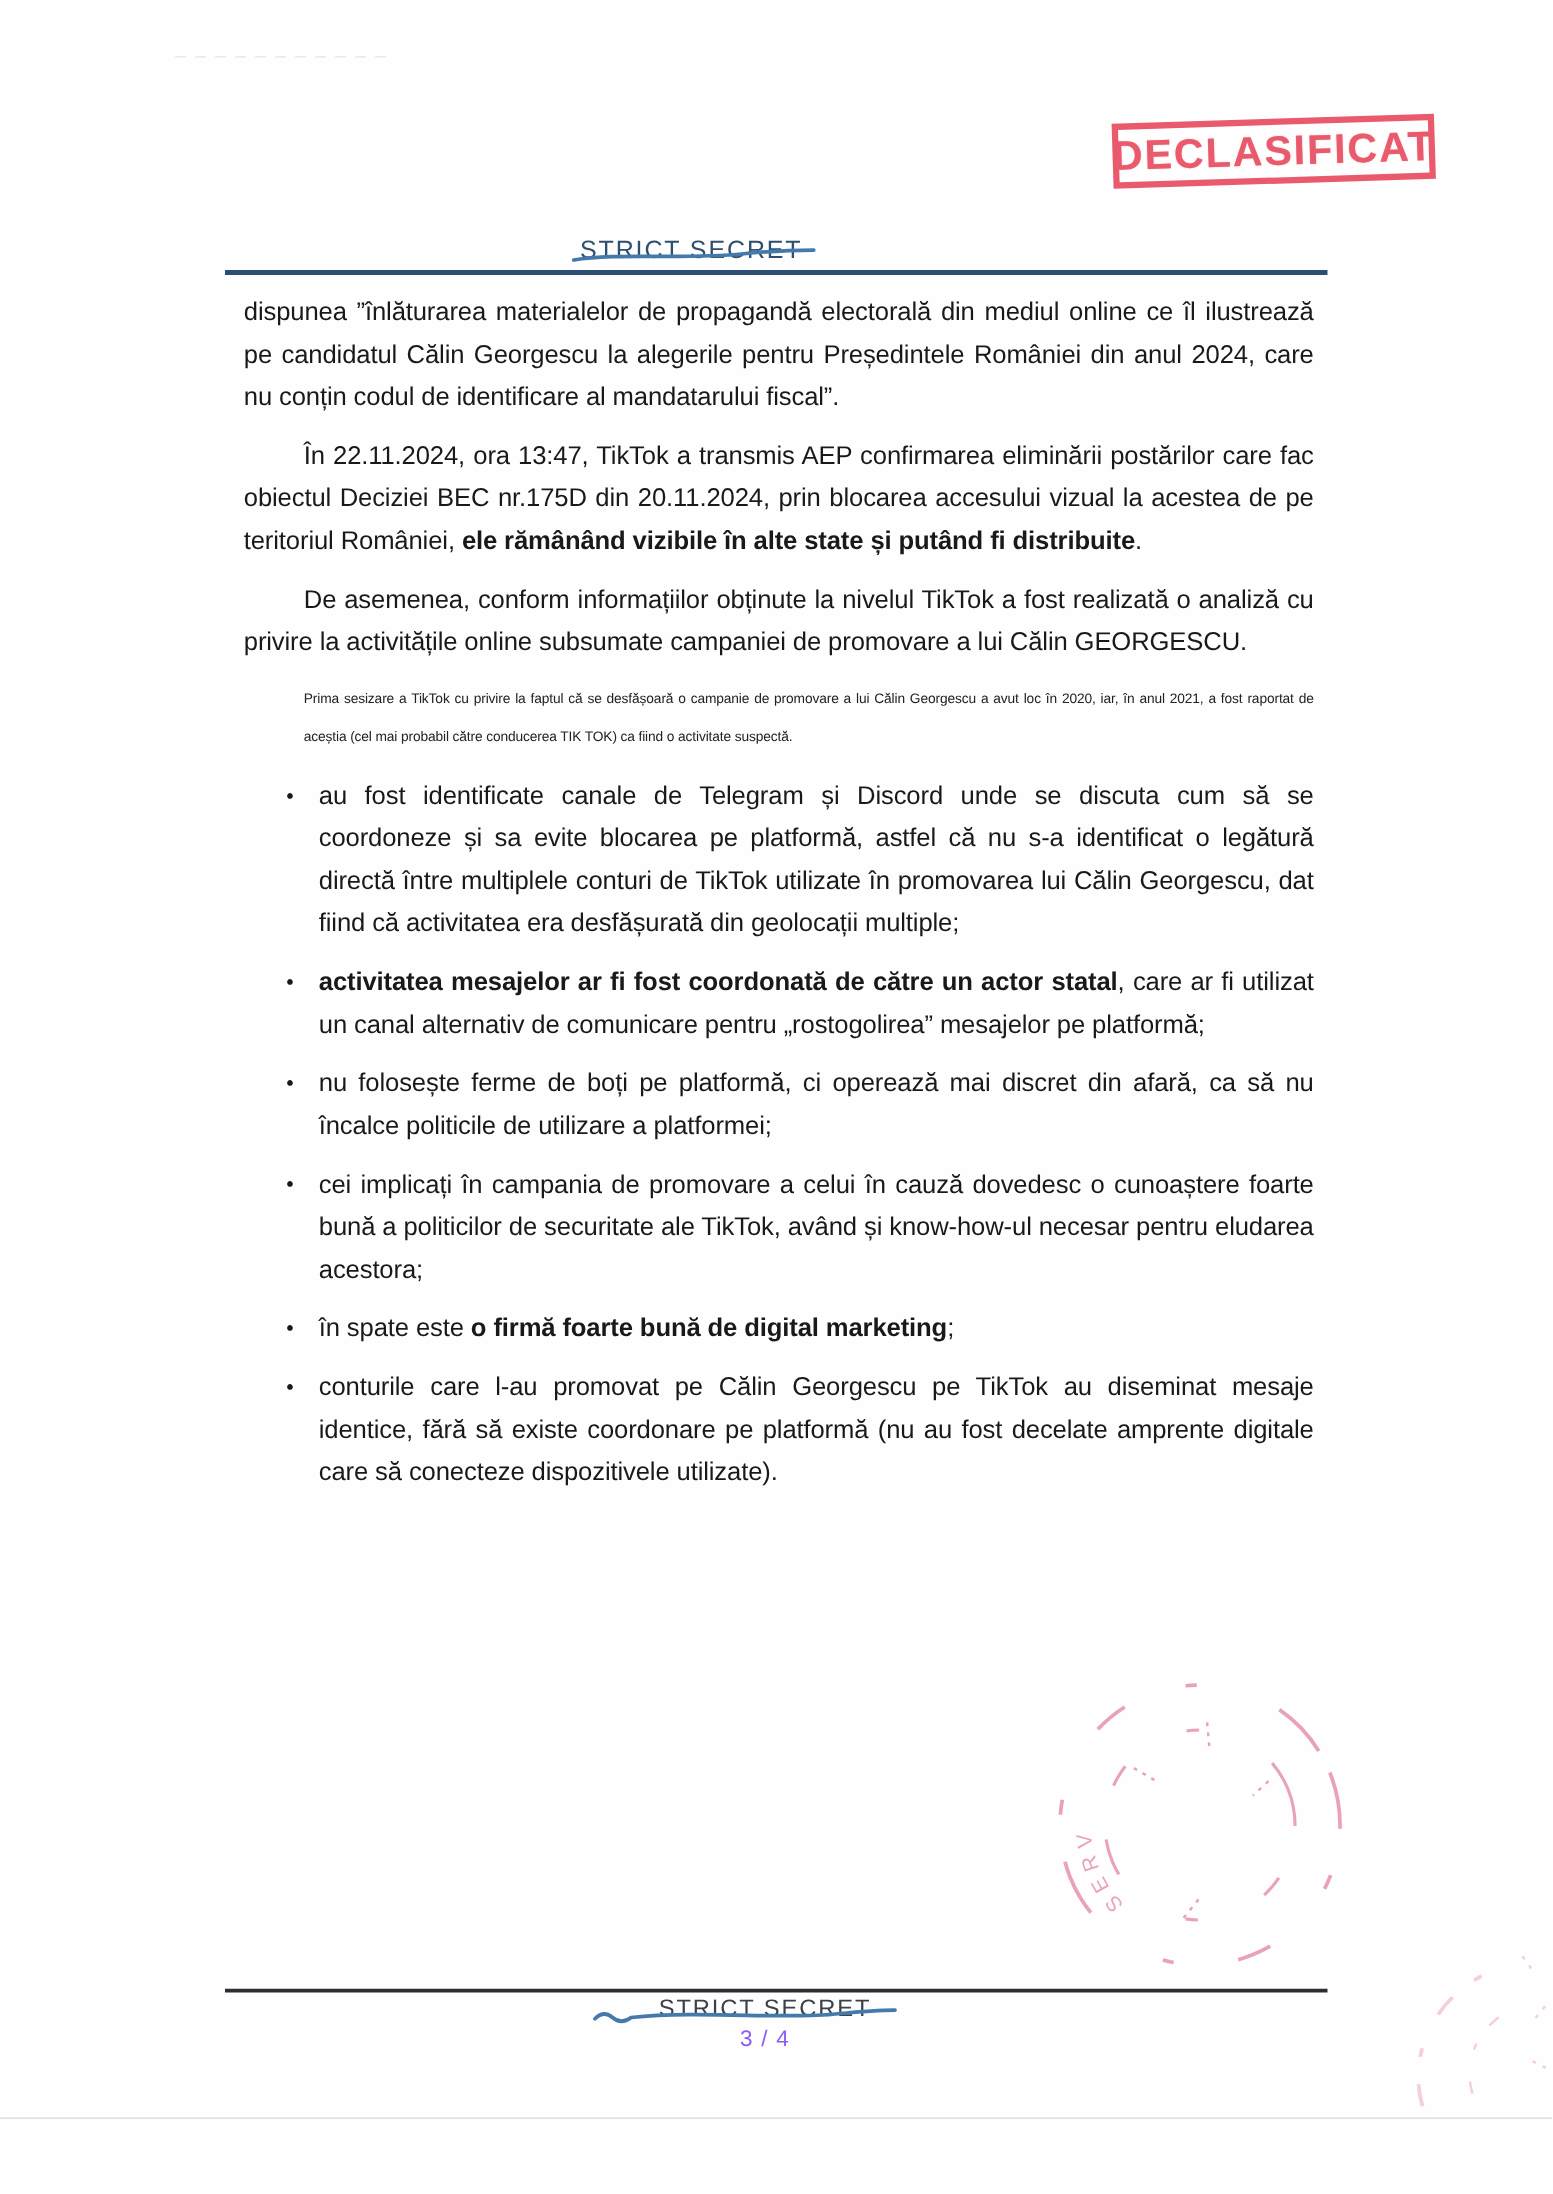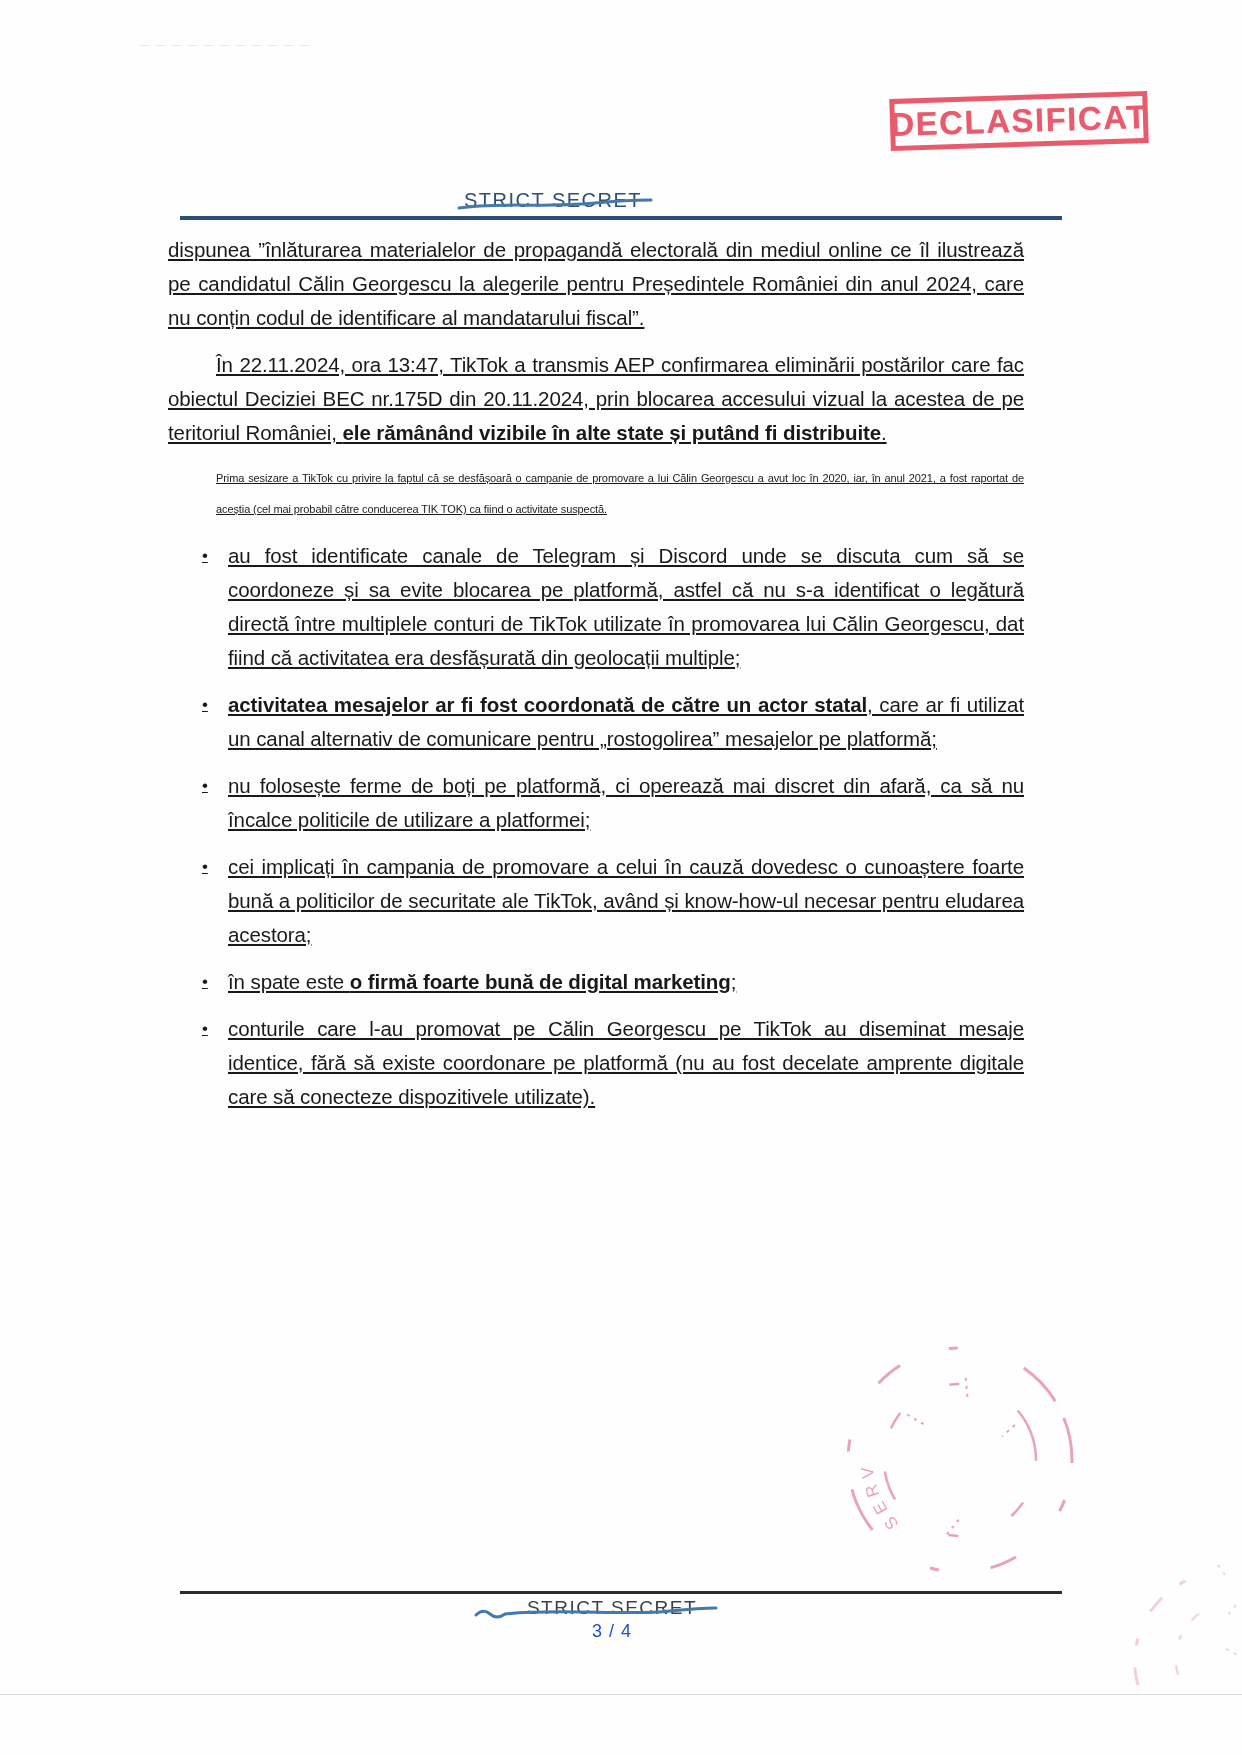--- a/index.html
+++ b/index.html
@@ -31,26 +31,26 @@
   .strike-svg{position:absolute;pointer-events:none;}
   .rule{position:absolute;background:#2b4e74;}
   .rule-top{left:180px;top:216px;width:882px;height:4px;}
   .rule-bottom{left:180px;top:1591px;width:882px;height:3px;background:#2b2d33;}
   .bottom-class{
     position:absolute;left:512px;top:1597px;width:200px;
     text-align:center;color:#3c4049;font-size:19px;letter-spacing:1.5px;
   }
   .page-num{
     position:absolute;left:512px;top:1621px;width:200px;
-    text-align:center;color:#1d4ed8;font-size:18px;letter-spacing:1px;
+    text-align:center;color:#8b5cf6;font-size:18px;letter-spacing:1px;
   }
   
   .content{
-    position:absolute;left:168px;top:233px;width:856px;
-    font-size:20.5px;line-height:34px;color:#191919;letter-spacing:-0.1px;text-decoration:underline;
+    position:absolute;left:195px;top:233px;width:856px;
+    font-size:20.5px;line-height:34px;color:#191919;letter-spacing:-0.1px;
   }
   .para{margin:0 0 13px;text-align:justify;}
   .indent{text-indent:48px;}
   .note{
     margin:2px 0 14px 48px;
     font-size:11px;line-height:31px;color:#222;
     text-align:justify;
   }
   .bullet{display:flex;margin:0 0 13px;}
   .marker{flex:0 0 60px;box-sizing:border-box;padding-left:34px;font-size:17px;}
@@ -79,20 +79,21 @@
     <span>STRICT SECRET</span>
   </div>
   <svg class="strike-svg" style="left:455px;top:192px;" width="200" height="24" viewBox="0 0 200 24">
     <path d="M4,16 C40,10 90,16 140,11 C160,9 180,8 196,8" stroke="#4479ac" stroke-width="3" fill="none" stroke-linecap="round"></path>
   </svg>
   <div class="rule rule-top"></div>
 
   <div class="content">
     <p class="para"><span>dispunea ”înlăturarea materialelor de propagandă electorală din mediul online ce îl ilustrează pe candidatul Călin Georgescu la alegerile pentru Președintele României din anul 2024, care nu conțin codul de identificare al mandatarului fiscal”.</span></p>
     <p class="para indent"><span>În 22.11.2024, ora 13:47, TikTok a transmis AEP confirmarea eliminării postărilor care fac obiectul Deciziei BEC nr.175D din 20.11.2024, prin blocarea accesului vizual la acestea de pe teritoriul României, </span><span class="bold">ele rămânând vizibile în alte state și putând fi distribuite</span><span>.</span></p>
+    <p class="para indent"><span>De asemenea, conform informațiilor obținute la nivelul TikTok a fost realizată o analiză cu privire la activitățile online subsumate campaniei de promovare a lui Călin GEORGESCU.</span></p>
     <p class="note"><span>Prima sesizare a TikTok cu privire la faptul că se desfășoară o campanie de promovare a lui Călin Georgescu a avut loc în 2020, iar, în anul 2021, a fost raportat de aceștia (cel mai probabil către conducerea TIK TOK) ca fiind o activitate suspectă.</span></p>
 
     <div class="bullet">
       <span class="marker">•</span>
       <div class="btext"><span>au fost identificate canale de Telegram și Discord unde se discuta cum să se coordoneze și sa evite blocarea pe platformă, astfel că nu s-a identificat o legătură directă între multiplele conturi de TikTok utilizate în promovarea lui Călin Georgescu, dat fiind că activitatea era desfășurată din geolocații multiple;</span></div>
     </div>
     <div class="bullet">
       <span class="marker">•</span>
       <div class="btext"><span class="bold">activitatea mesajelor ar fi fost coordonată de către un actor statal</span><span>, care ar fi utilizat un canal alternativ de comunicare pentru „rostogolirea” mesajelor pe platformă;</span></div>
     </div>

